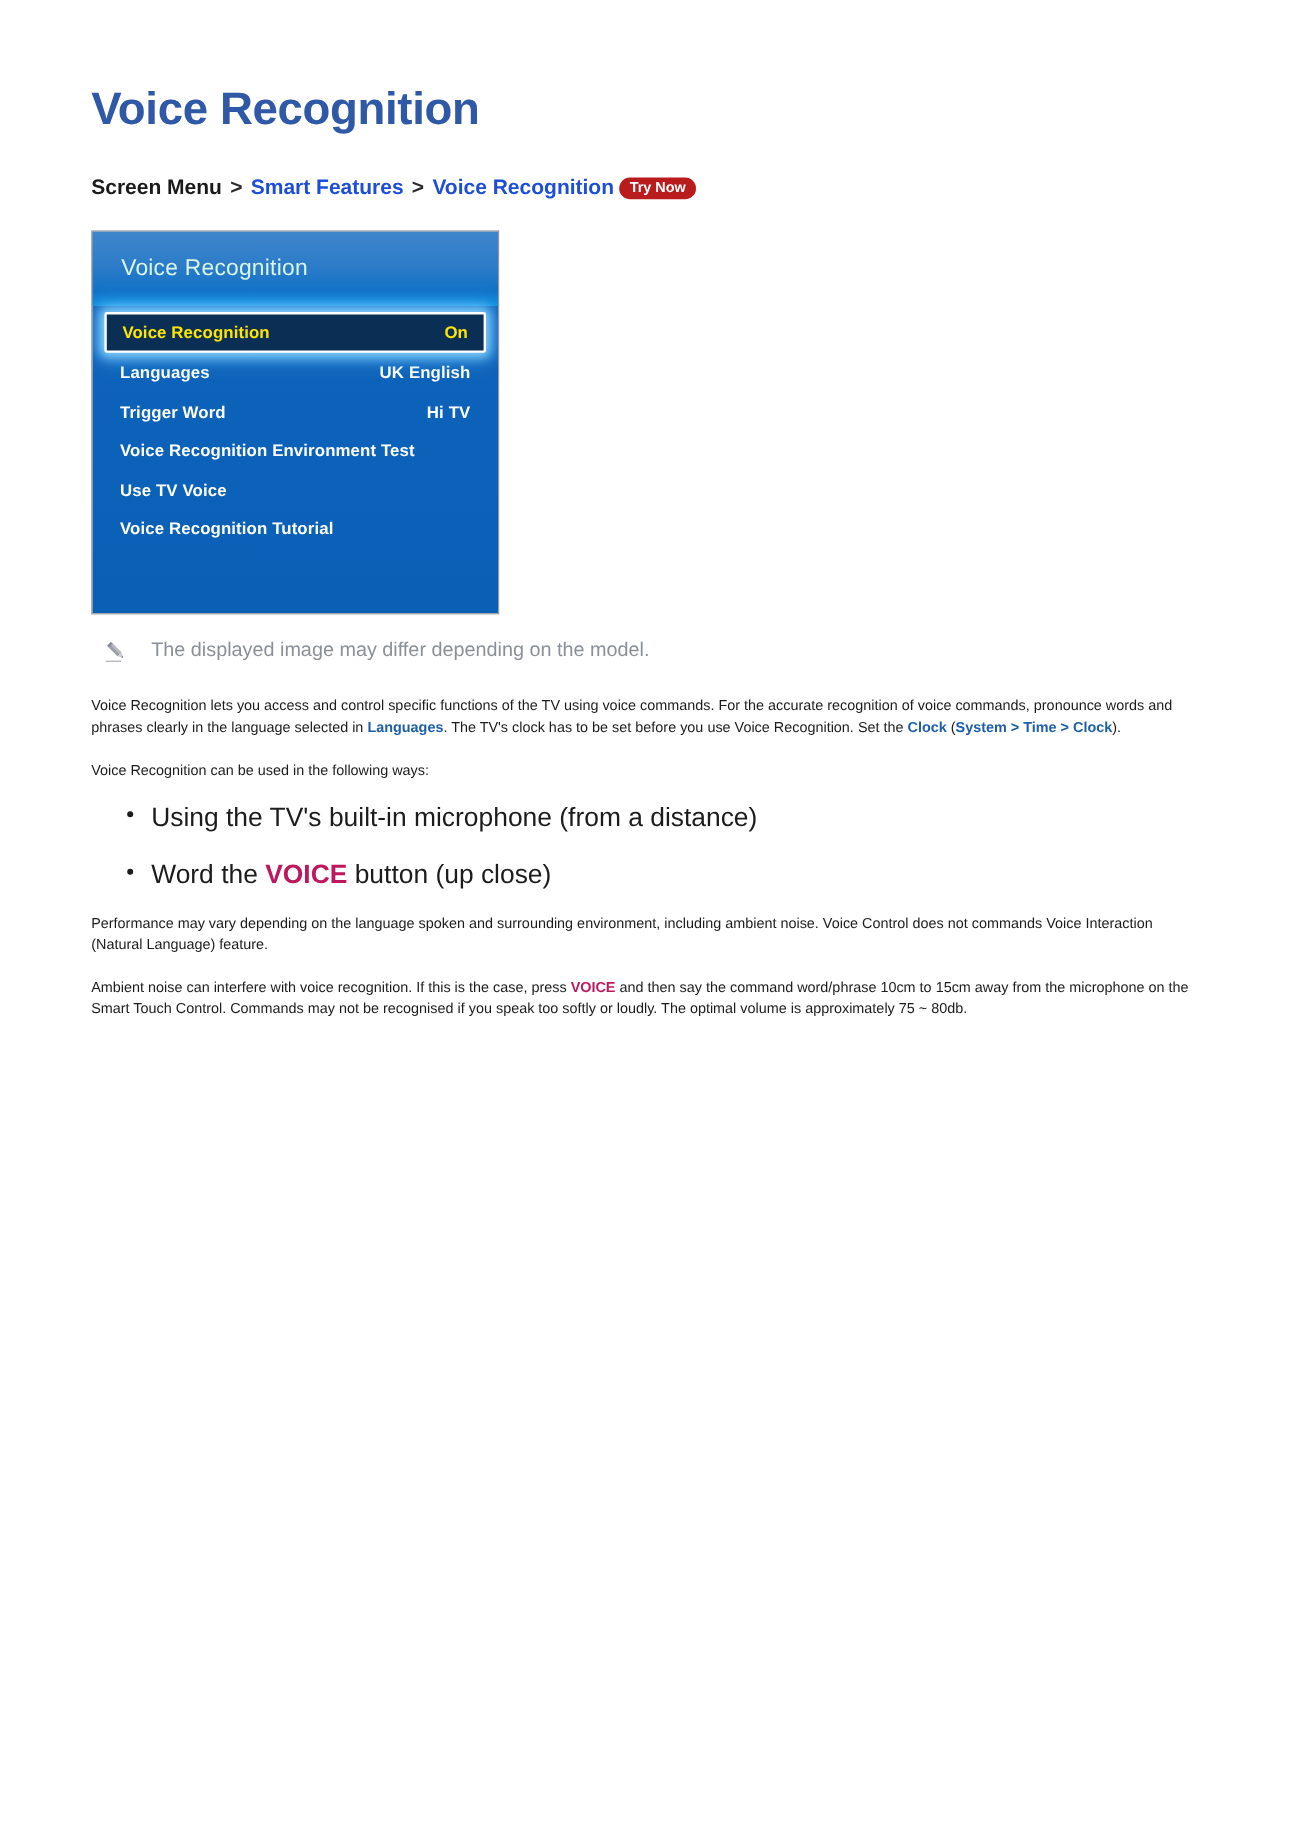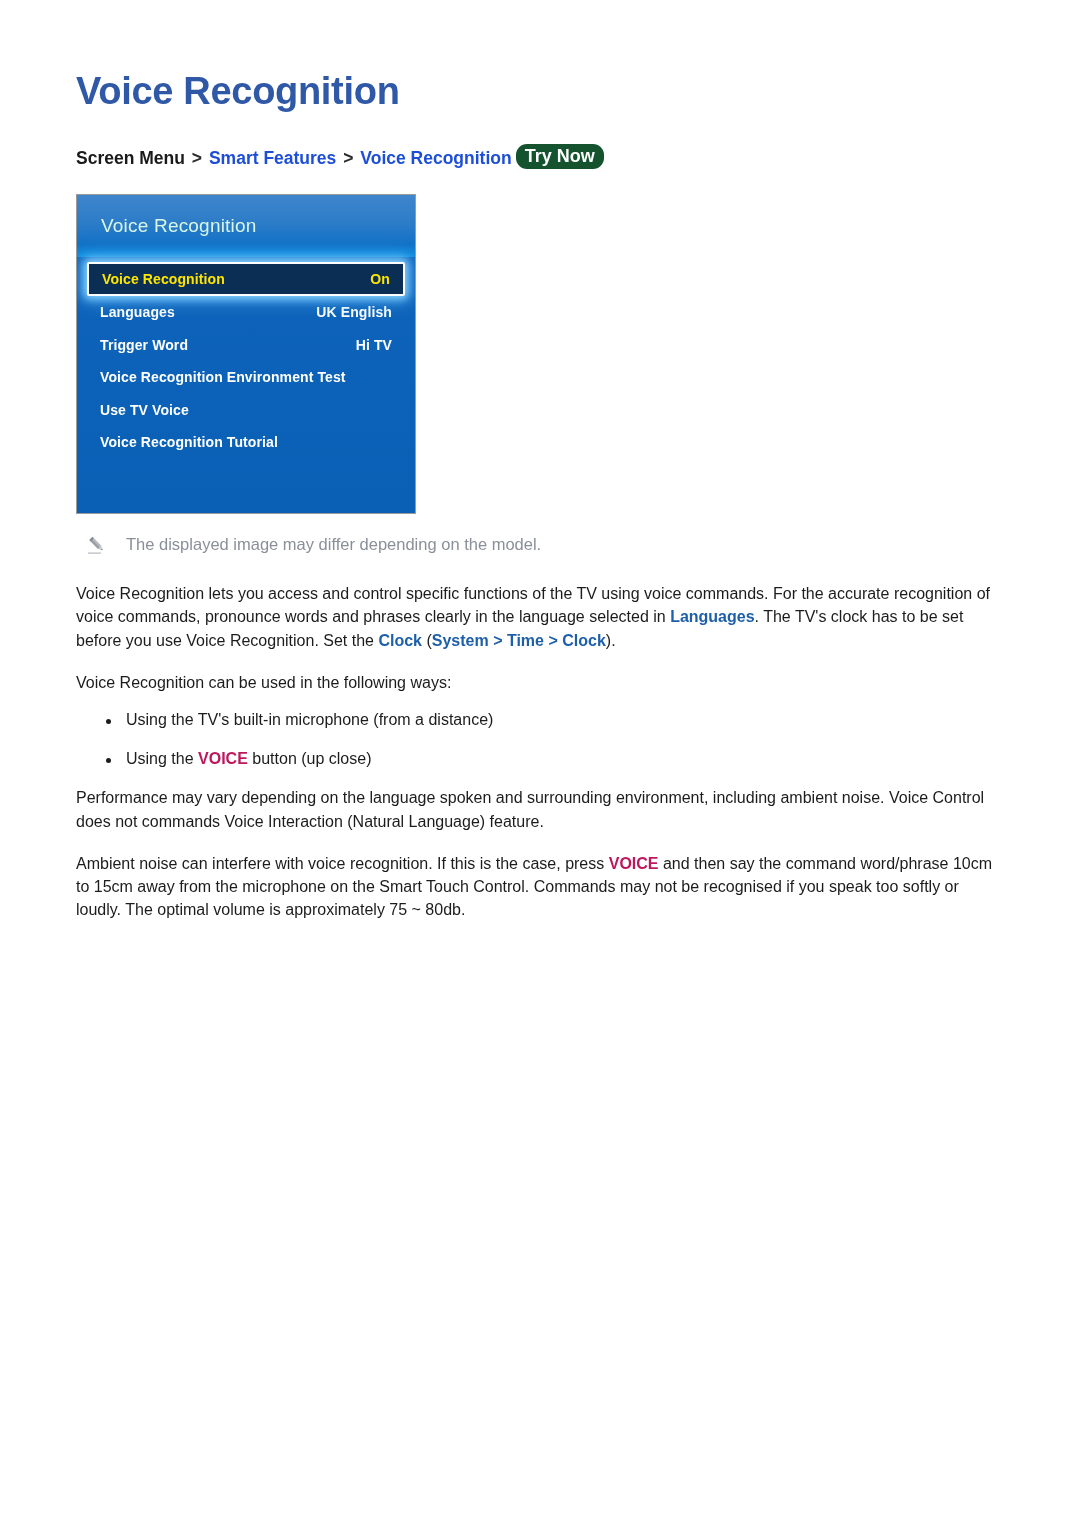--- a/index.html
+++ b/index.html
@@ -39,23 +39,23 @@
     font-weight: bold;
     color: #1a1a1a;
     line-height: 1.4;
     white-space: nowrap;
   }
   .breadcrumb .crumb-root { color: #1a1a1a; }
   .breadcrumb .crumb-link { color: #1d4ed8; }
   .breadcrumb .sep { color: #2b2b2b; font-weight: bold; padding: 0 2px; }
   .try-now {
     display: inline-block;
-    background: #14532d;
+    background: #b91c1c;
     color: #ffffff;
-    font-size: 18px;
+    font-size: 12px;
     font-weight: bold;
     border-radius: 11px;
     padding: 2px 9px 3px 9px;
     line-height: 1.15;
     vertical-align: 2px;
     margin-left: 4px;
   }
 
   
   .tv-panel {
@@ -129,21 +129,21 @@
     color: #8a8f99;
     line-height: 1.4;
     text-align: center;
   }
 
   
   .body-copy {
     margin-top: 26px;
   }
   p.para {
-    font-size: 16px;
+    font-size: 12px;
     line-height: 1.45;
     color: #1c1c1c;
     margin: 0 0 19px 0;
   }
   p.para.tight { margin-bottom: 14px; }
   .lnk {
     color: #1d5fa8;
     font-weight: bold;
   }
   .lnk-light {
@@ -151,21 +151,21 @@
     font-weight: bold;
   }
   .arrow { color: #1d5fa8; font-weight: bold; }
 
   ul.bullets {
     list-style: none;
     margin: 0 0 16px 0;
     padding: 0;
   }
   ul.bullets li {
-    font-size: 16px;
+    font-size: 22px;
     line-height: 1.45;
     color: #1c1c1c;
     position: relative;
     padding-left: 50px;
     margin-bottom: 16px;
   }
   ul.bullets li::before {
     content: "";
     position: absolute;
     left: 30px;
@@ -247,21 +247,21 @@
   </div>
 
   <div class="body-copy">
 
     <p class="para"><span>Voice Recognition lets you access and control specific functions of the TV using voice commands. For the accurate recognition of voice commands, pronounce words and phrases clearly in the language selected in </span><span class="lnk">Languages</span><span>. The TV's clock has to be set before you use Voice Recognition. Set the </span><span class="lnk">Clock</span><span> (</span><span class="lnk">System</span><span class="arrow"> &gt; </span><span class="lnk">Time</span><span class="arrow"> &gt; </span><span class="lnk">Clock</span><span>).</span></p>
 
     <p class="para tight">Voice Recognition can be used in the following ways:</p>
 
     <ul class="bullets">
       <li><span>Using the TV's built-in microphone (from a distance)</span></li>
-      <li><span>Using the </span><span class="lnk-light">VOICE</span><span> button (up close)</span></li>
+      <li><span>Word the </span><span class="lnk-light">VOICE</span><span> button (up close)</span></li>
     </ul>
 
 
     <p class="para">Performance may vary depending on the language spoken and surrounding environment, including ambient noise. Voice Control does not commands Voice Interaction (Natural Language) feature.</p>
 
     <p class="para"><span>Ambient noise can interfere with voice recognition. If this is the case, press </span><span class="lnk-light">VOICE</span><span> and then say the command word/phrase 10cm to 15cm away from the microphone on the Smart Touch Control. Commands may not be recognised if you speak too softly or loudly. The optimal volume is approximately 75 ~ 80db.</span></p>
 
   </div>
 
 </div>

